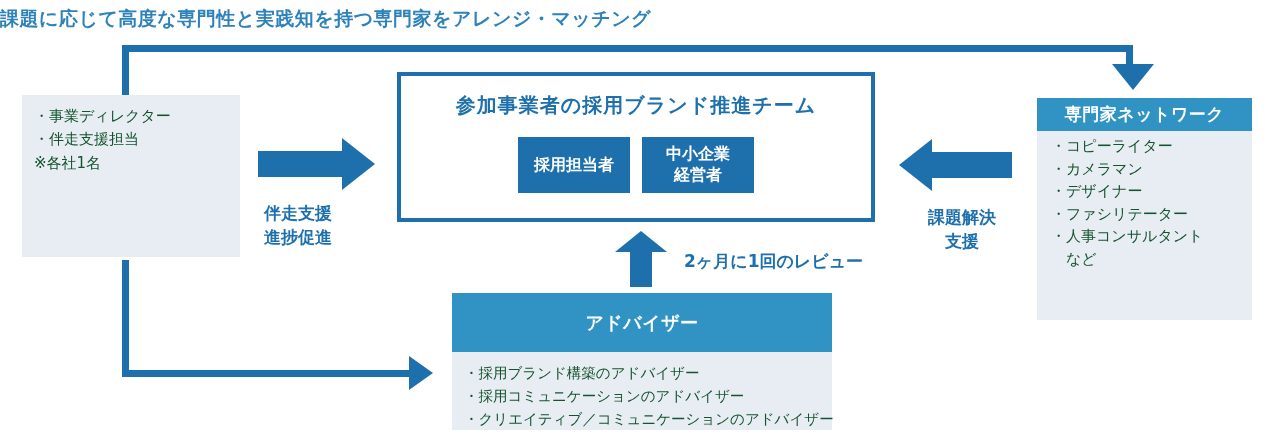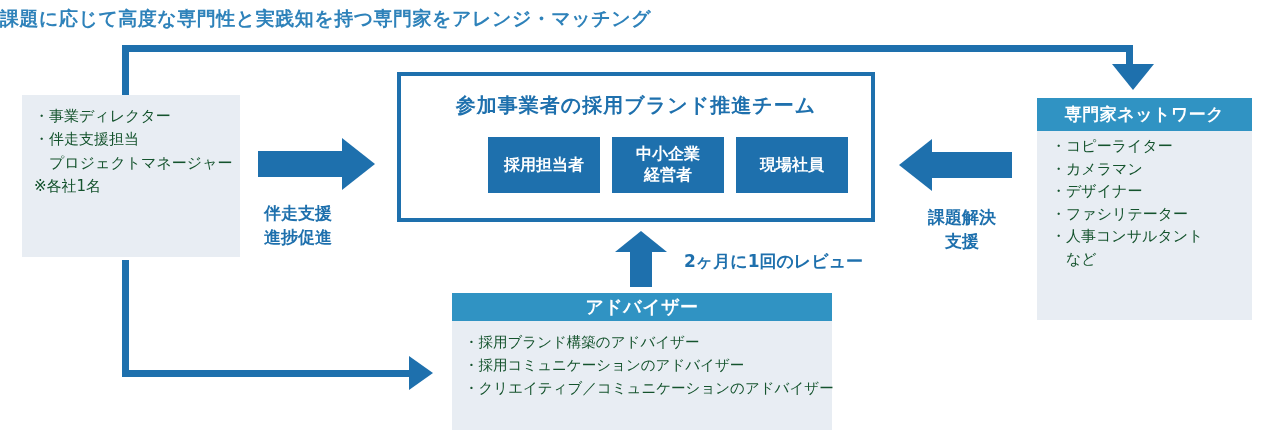--- a/index.html
+++ b/index.html
@@ -67,34 +67,34 @@
     width:100%;letter-spacing:.5px;
   }
   .panel-body{padding:10px 12px;color:#14532d;font-size:15px;line-height:1.55;}
   .panel-body div{white-space:nowrap;}
   .box-left{left:22px;top:95px;width:218px;height:162px;}
   .box-left .panel-header{height:42px;}
   .box-right{left:1037px;top:98px;width:215px;height:222px;}
   .box-right .panel-header{height:33px;}
   .box-right .panel-body{padding:4px 14px;line-height:1.5;}
   .box-advisor{left:452px;top:293px;width:380px;height:137px;}
-  .box-advisor .panel-header{height:28px;font-size:18px;}
+  .box-advisor .panel-header{height:59px;font-size:18px;}
   .box-advisor .panel-body{font-size:14.5px;line-height:1.6;}
   
   .box-center{
     left:397px;top:72px;width:478px;height:150px;box-sizing:border-box;
     border:4px solid #1e70ad;background:#ffffff;
   }
   .center-title{
     margin-top:16px;text-align:center;
     font-size:20px;font-weight:bold;color:#1e70ad;letter-spacing:1px;
   }
   .member-row{
     position:absolute;left:0;top:61px;width:100%;
-    display:flex;justify-content:center;gap:12px;margin-left:32px;
+    display:flex;justify-content:center;gap:12px;
   }
   .member{
     width:112px;height:56px;background:#1e70ad;color:#ffffff;
     font-size:16px;font-weight:bold;display:flex;align-items:center;
     justify-content:center;text-align:center;line-height:1.3;white-space:pre-line;
   }
 </style>
 </head>
 <body>
 
@@ -106,32 +106,30 @@
 <div class="abs tl-head-down"></div>
 
 <div class="abs line bl-v"></div>
 <div class="abs line bl-h"></div>
 <div class="abs bl-head-right"></div>
 
 <div class="abs panel box-left">
   <div class="panel-body">
     <div>・事業ディレクター</div>
     <div>・伴走支援担当</div>
-    <div>　プロジェクトマネージャー</div>
     <div>※各社1名</div>
   </div>
 </div>
 
 <div class="abs box-center">
   <div class="center-title">参加事業者の採用ブランド推進チーム</div>
   <div class="member-row">
     <div class="member">採用担当者</div>
     <div class="member">中小企業
 経営者</div>
-    <div class="member">現場社員</div>
   </div>
 </div>
 
 <div class="abs panel box-right">
   <div class="panel-header">専門家ネットワーク</div>
   <div class="panel-body">
     <div>・コピーライター</div>
     <div>・カメラマン</div>
     <div>・デザイナー</div>
     <div>・ファシリテーター</div>

